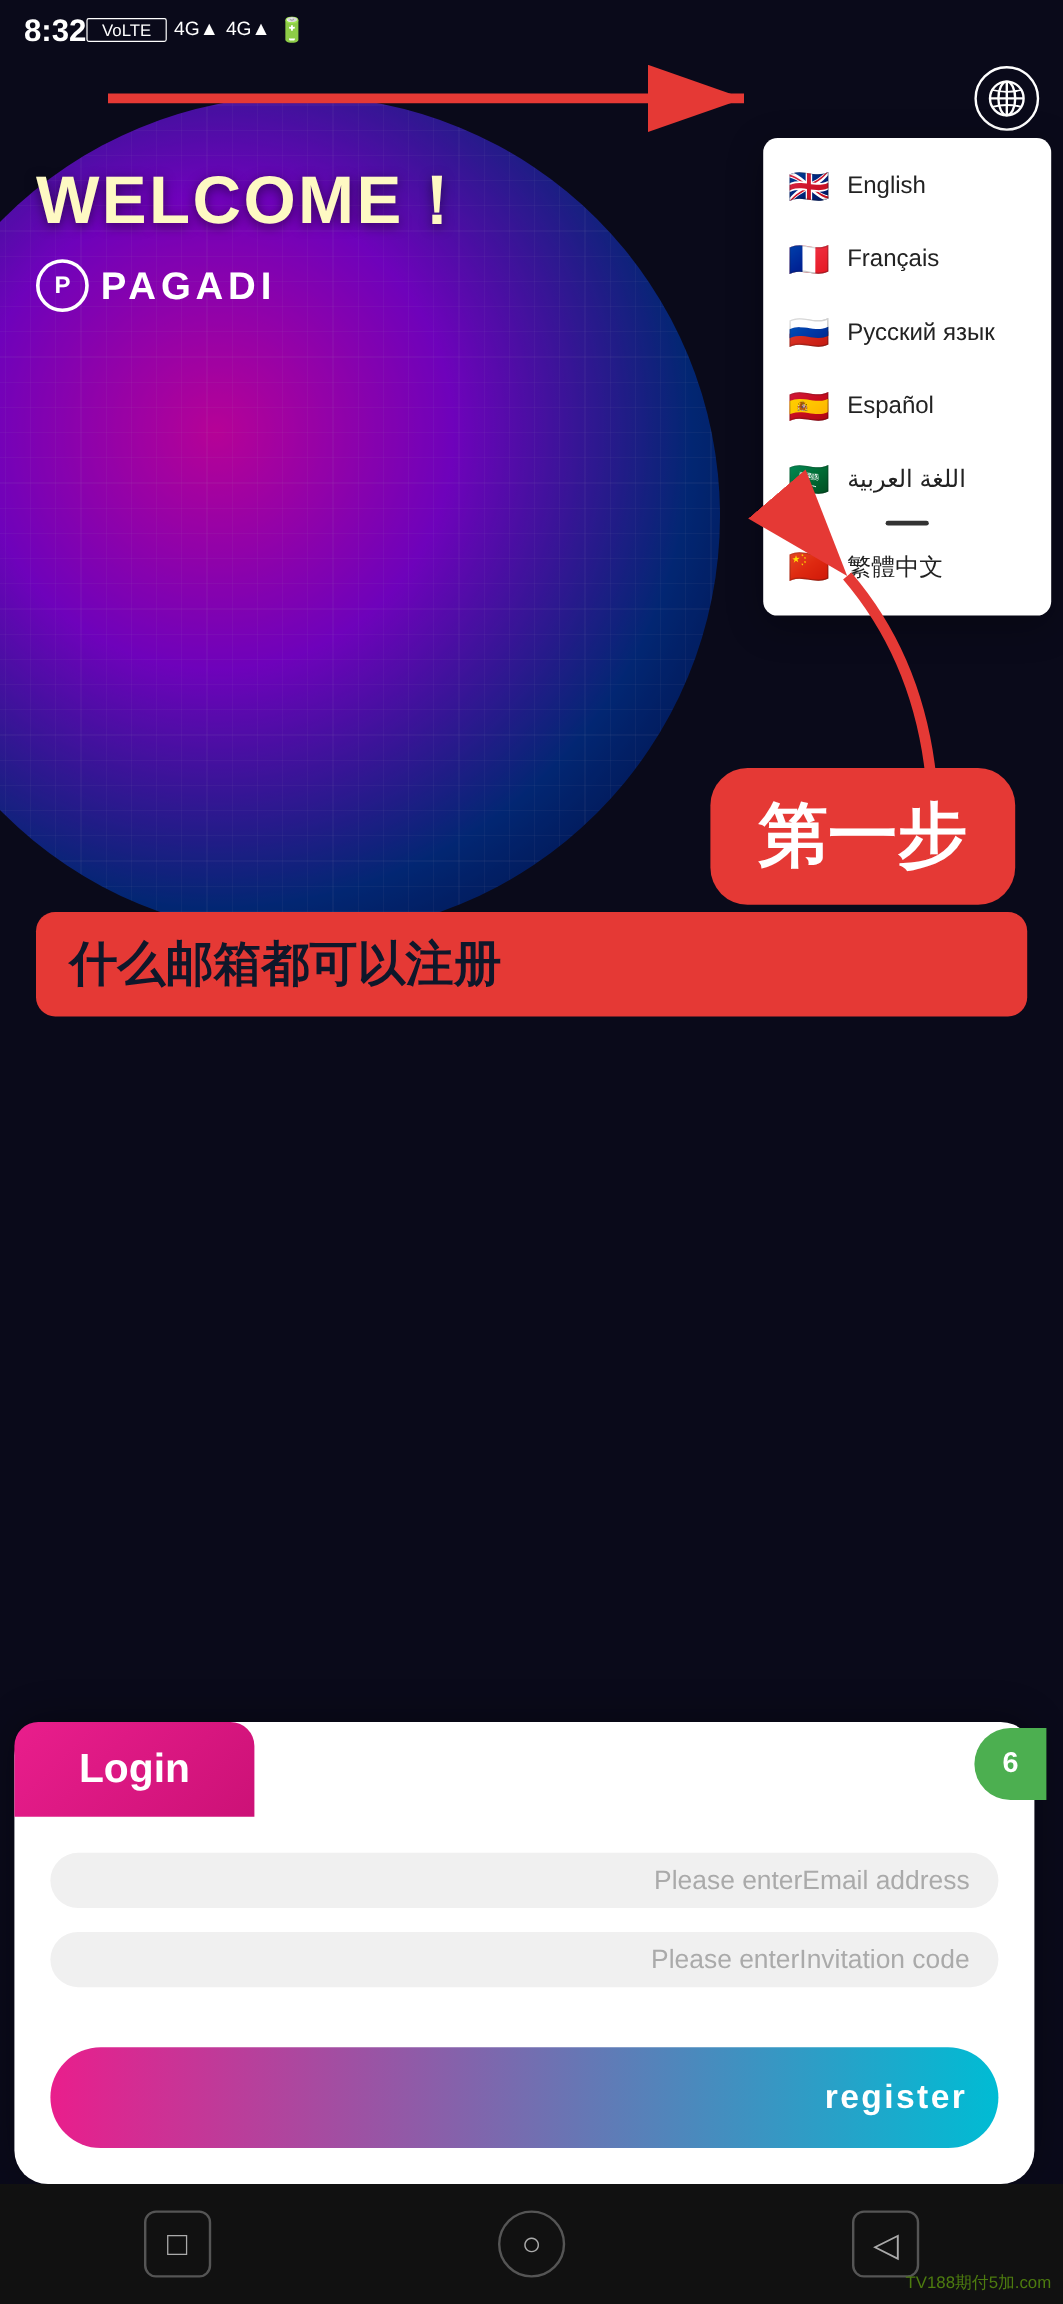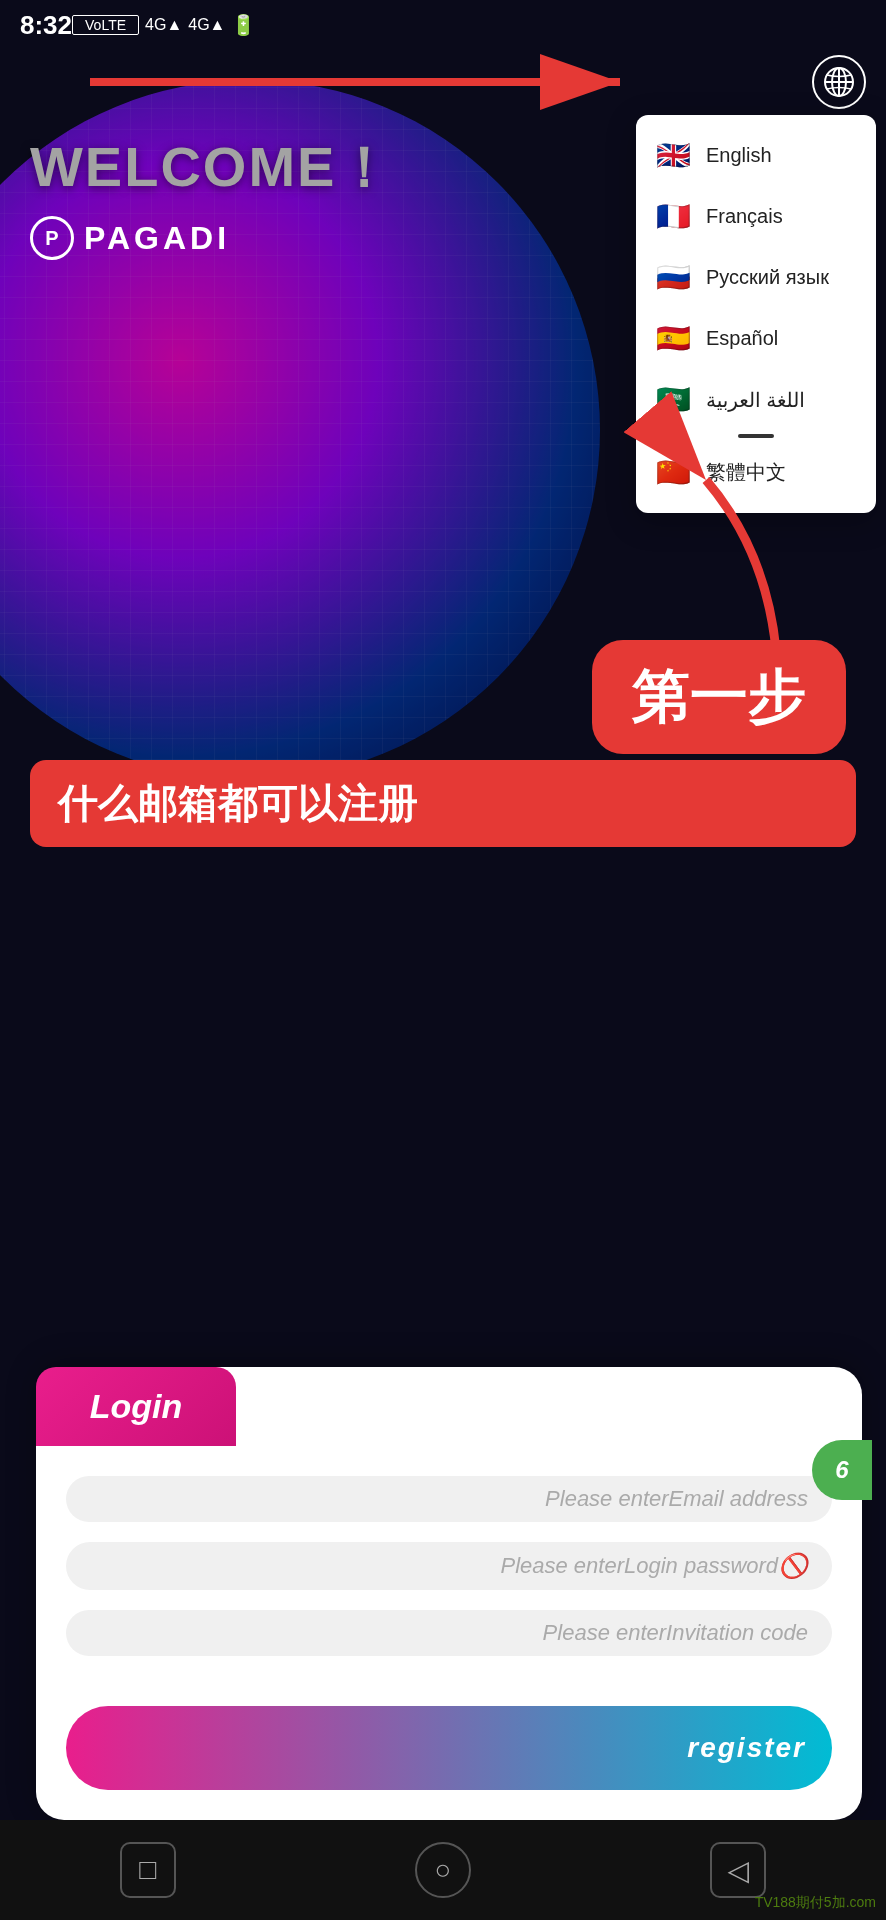--- a/index.html
+++ b/index.html
@@ -65,21 +65,21 @@
     }
 
     
     .welcome-section {
       position: absolute;
       top: 130px;
       left: 30px;
       z-index: 10;
     }
     .welcome-title {
-      color: #a3a3a3;
+      color: #fef9c3;
       font-size: 56px;
       font-weight: 900;
       letter-spacing: 2px;
       text-shadow: 0 2px 10px rgba(0,0,0,0.5);
     }
     .brand-logo {
       display: flex;
       align-items: center;
       gap: 10px;
       margin-top: 10px;
@@ -153,28 +153,27 @@
       background: #333;
       width: 36px;
       margin: 4px auto;
       border-radius: 2px;
     }
 
     
     .main-card {
       position: absolute;
       bottom: 100px;
-      left: 36px;
+      left: 12px;
       right: 24px;
       background: white;
       border-radius: 28px;
       padding: 0 0 30px 0;
       z-index: 50;
       box-shadow: 0 -4px 30px rgba(0,0,0,0.3);
-      font-style: italic;
     }
 
     .login-tab {
       background: linear-gradient(135deg, #e91e8c, #cc1177);
       border-radius: 20px 20px 0 0;
       padding: 20px 40px;
       display: inline-block;
       min-width: 200px;
       text-align: center;
     }
@@ -245,21 +244,21 @@
       position: absolute;
       top: 760px;
       left: 30px;
       right: 30px;
       background: #e53935;
       border-radius: 16px;
       padding: 16px 28px;
       z-index: 400;
     }
     .annotation-email-text {
-      color: #ffffff;
+      color: #0f172a;
       font-size: 40px;
       font-weight: 900;
       text-align: center;
     }
 
     
     .chat-button {
       position: absolute;
       right: -10px;
       bottom: 320px;
@@ -402,24 +401,20 @@
   <div class="login-tab">
     <span class="login-tab-text">Login</span>
   </div>
 
   <div class="form-area">
 
     <div class="input-field">
       <span class="input-placeholder">Please enterEmail address</span>
     </div>
 
-    <div class="input-field">
-      <span class="input-placeholder">Please enterLogin password</span>
-      <span class="input-icon">🚫</span>
-    </div>
 
 
     <div class="input-field">
       <span class="input-placeholder">Please enterInvitation code</span>
     </div>
   </div>
 
   
   <div class="register-button">
     <span class="register-text">register</span>

